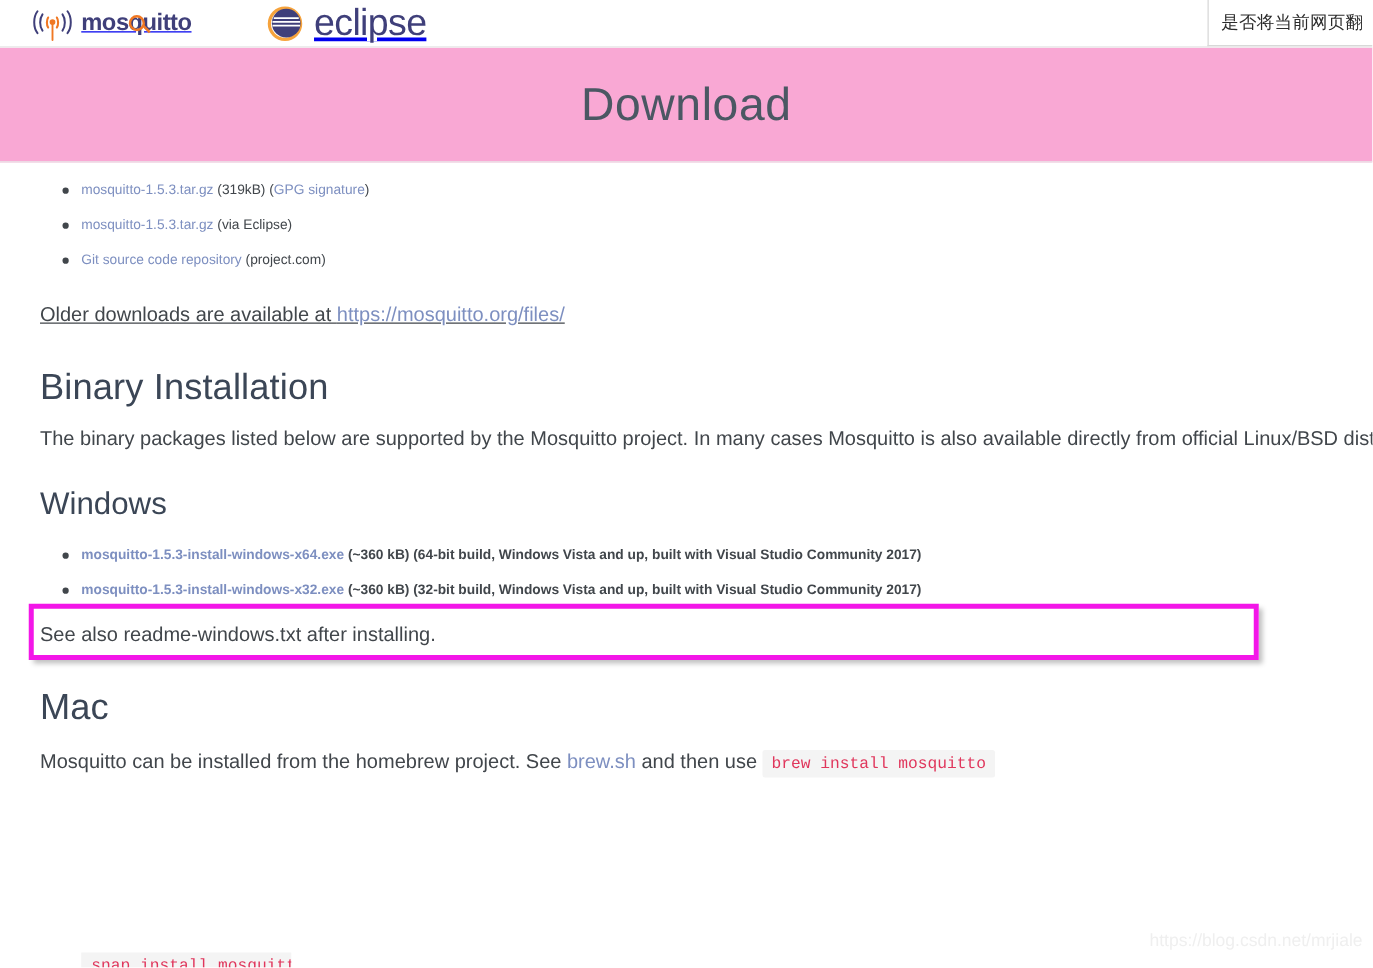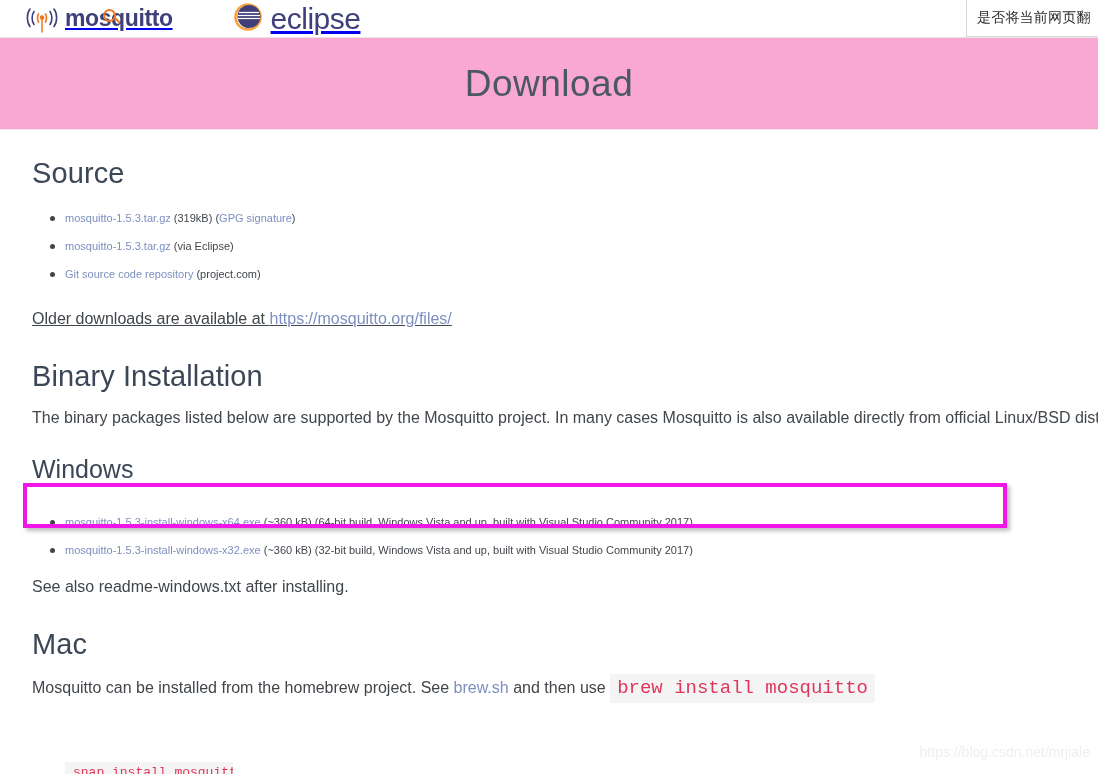--- a/index.html
+++ b/index.html
@@ -33,20 +33,21 @@
   }
   .logo-mosquitto {
     margin-left: 22px;
     display: flex;
     align-items: center;
     height: 34px;
   }
   .logo-eclipse {
     margin-left: 60px;
     display: flex;
+    align-items: center;
     height: 34px;
   }
   .translate-bar {
     position: absolute;
     right: 0;
     top: 0;
     width: 132px;
     height: 37px;
     border-left: 1px solid #d8d8d8;
     border-bottom: 1px solid #d8d8d8;
@@ -128,21 +129,21 @@
     height: 5px;
     border-radius: 50%;
     background: #41464b;
   }
   a.link {
     color: #7d8fc0;
     text-decoration: none;
   }
   code.inline {
     font-family: "Liberation Mono", "DejaVu Sans Mono", monospace;
-    font-size: 19px;
+    font-size: 13px;
     color: #e0365c;
     background: #f4f4f4;
     padding: 3px 7px 4px 7px;
     border-radius: 2px;
     white-space: nowrap;
   }
 
   
   .highlight-box {
     position: absolute;
@@ -201,21 +202,21 @@
           <path d="M32 5 C35.5 9.5 35.5 18 32 22.5"></path>
           <path d="M28 7.5 C30.5 11 30.5 17 28 20.5"></path>
         </g>
         <g fill="none" stroke="#f07823" stroke-width="1.7" stroke-linecap="round">
           <path d="M16.5 10 C15.2 12 15.2 16 16.5 18"></path>
           <path d="M23.5 10 C24.8 12 24.8 16 23.5 18"></path>
         </g>
         <circle cx="20" cy="13.6" r="2.3" fill="#f07823"></circle>
         <path d="M20 15.5 L20 28" stroke="#f07823" stroke-width="1.5" stroke-linecap="round" fill="none"></path>
       </svg>
-      <span style="font-size:23px;font-weight:bold;color:#3f3f7a;letter-spacing:-0.4px;position:relative;margin-left:3px;">
+      <span style="font-size:19px;font-weight:bold;color:#3f3f7a;letter-spacing:-0.4px;position:relative;margin-left:3px;">
         <span>mosquitto</span>
         <span style="position:absolute;left:38px;top:4px;width:13px;height:13px;border:2px solid #f07823;border-radius:50%;box-sizing:border-box;"></span>
         <span style="position:absolute;left:48px;top:14px;width:8px;height:2px;background:#f07823;transform:rotate(45deg);"></span>
       </span>
     </a>
 
     <a class="logo-eclipse" href="#">
       <svg width="30" height="30" viewBox="0 0 30 30">
         <circle cx="15" cy="15" r="12.5" fill="none" stroke="#f6a33c" stroke-width="2.6"></circle>
         <circle cx="16" cy="14.5" r="11.5" fill="#3f3f7a"></circle>
@@ -234,21 +235,20 @@
     <span class="translate-text">是否将当前网页翻</span>
   </div>
 </div>
 
 <div class="title-band">
   <h1 class="page-title">Download</h1>
 </div>
 
 <div class="content">
 
-  <h2 class="section">Source</h2>
 
   <ul class="links">
     <li>
       <a class="link" href="#">mosquitto-1.5.3.tar.gz</a><span> (319kB) (</span><a class="link" href="#">GPG signature</a><span>)</span>
     </li>
     <li>
       <a class="link" href="#">mosquitto-1.5.3.tar.gz</a><span> (via Eclipse)</span>
     </li>
     <li>
       <a class="link" href="#">Git source code repository</a><span> (project.com)</span>
@@ -257,21 +257,21 @@
 
   <p class="body" style="margin-top:20px;text-decoration:underline;">
     <span>Older downloads are available at </span><a class="link" href="#">https://mosquitto.org/files/</a>
   </p>
 
   <h2 class="section" style="margin-top:30px;">Binary Installation</h2>
   <p class="body">The binary packages listed below are supported by the Mosquitto project. In many cases Mosquitto is also available directly from official Linux/BSD dist</p>
 
   <h3 class="subsection" style="margin-bottom:6px;">Windows</h3>
 
-  <ul class="links" style="margin-top:24px;">
+  <ul class="links" style="margin-top:12px;font-weight:bold;">
     <li>
       <a class="link" href="#">mosquitto-1.5.3-install-windows-x64.exe</a><span> (~360 kB) (64-bit build, Windows Vista and up, built with Visual Studio Community 2017)</span>
     </li>
     <li>
       <a class="link" href="#">mosquitto-1.5.3-install-windows-x32.exe</a><span> (~360 kB) (32-bit build, Windows Vista and up, built with Visual Studio Community 2017)</span>
     </li>
   </ul>
 
   <p class="body" style="">See also readme-windows.txt after installing.</p>
 

